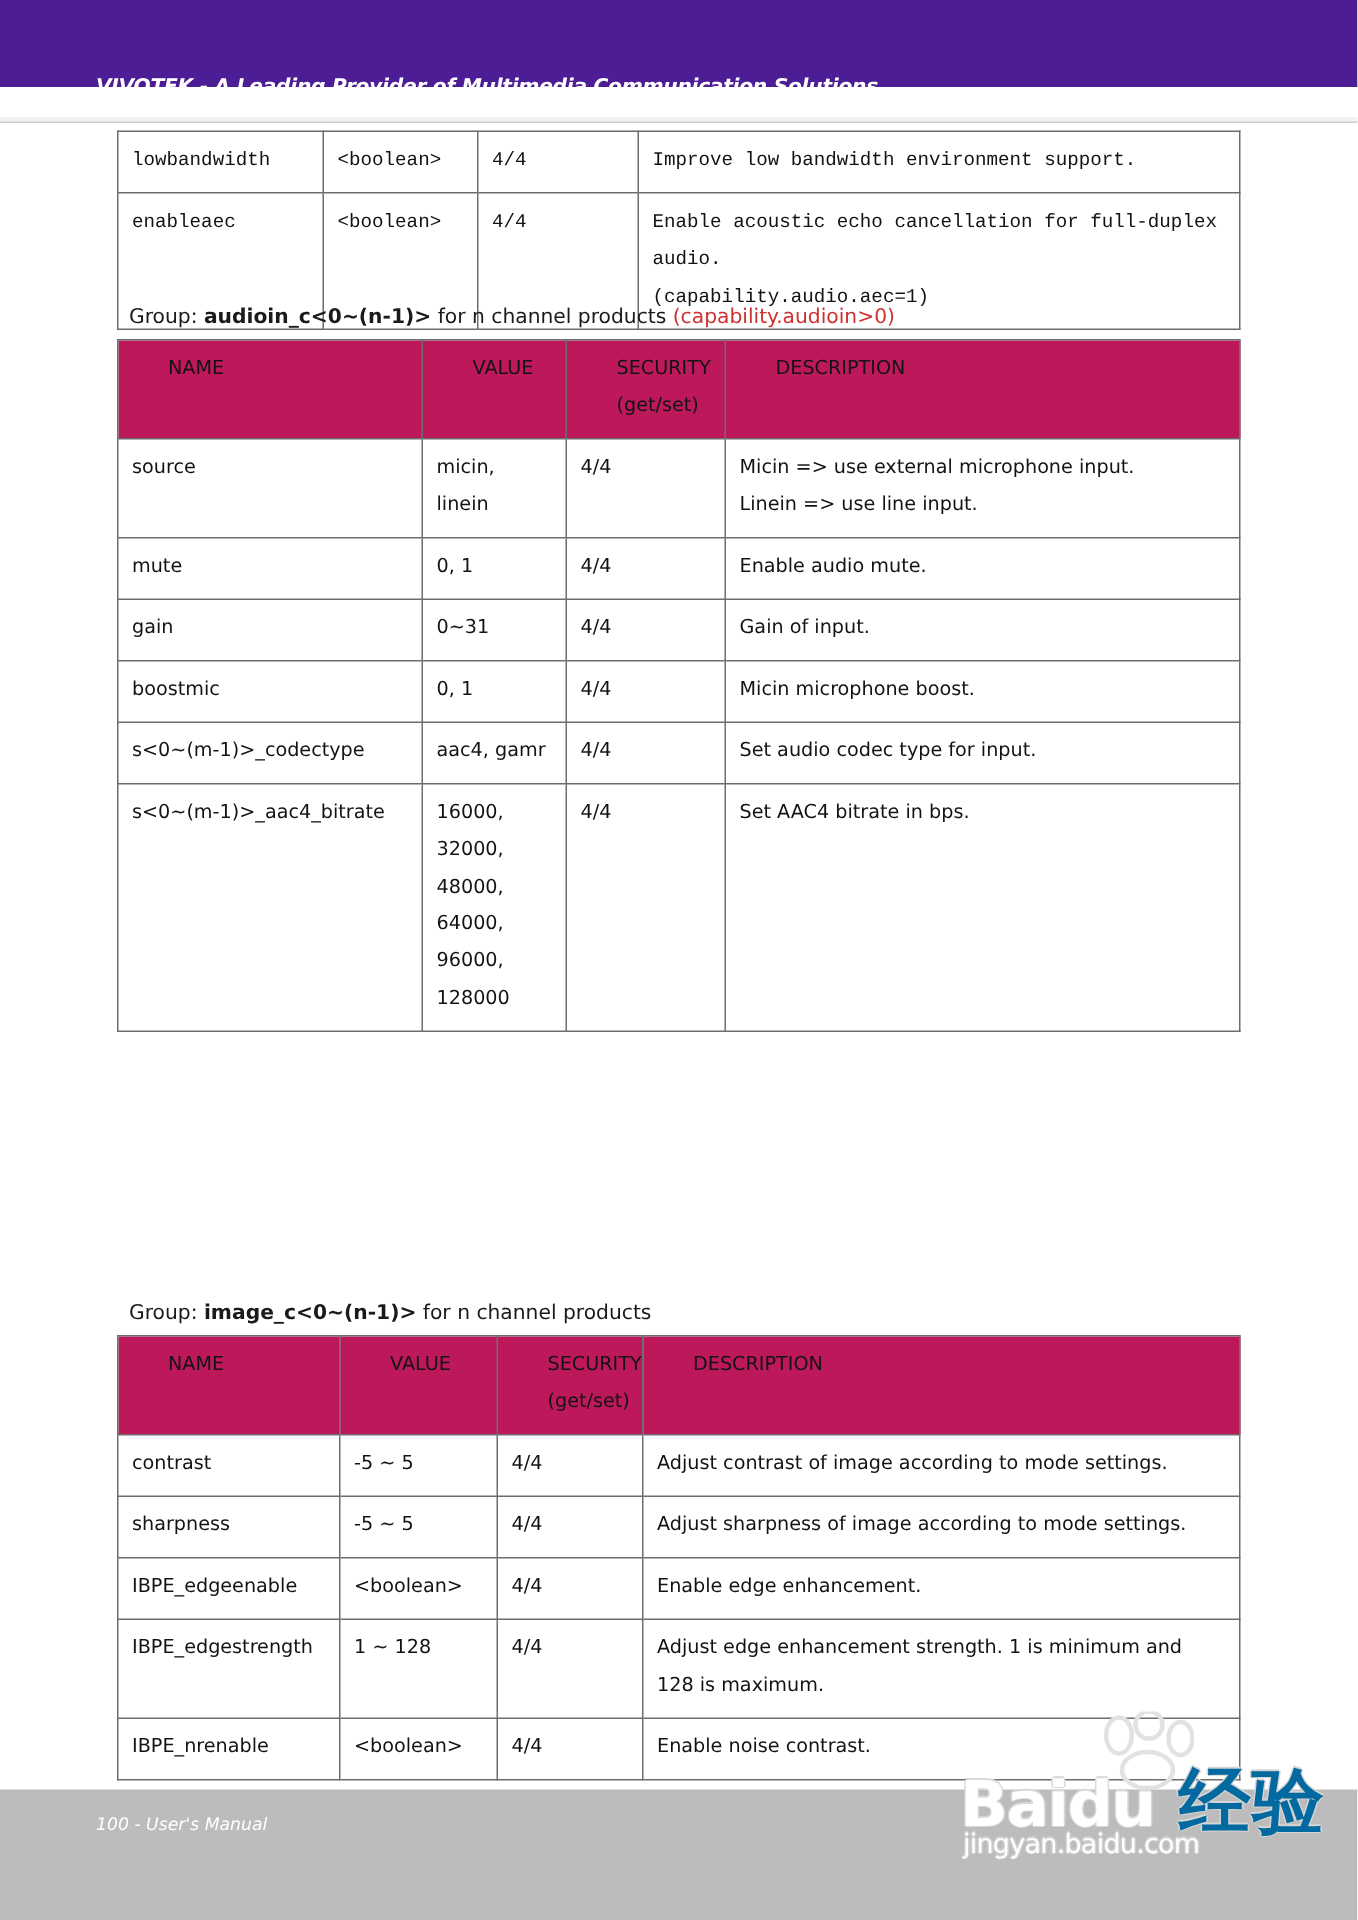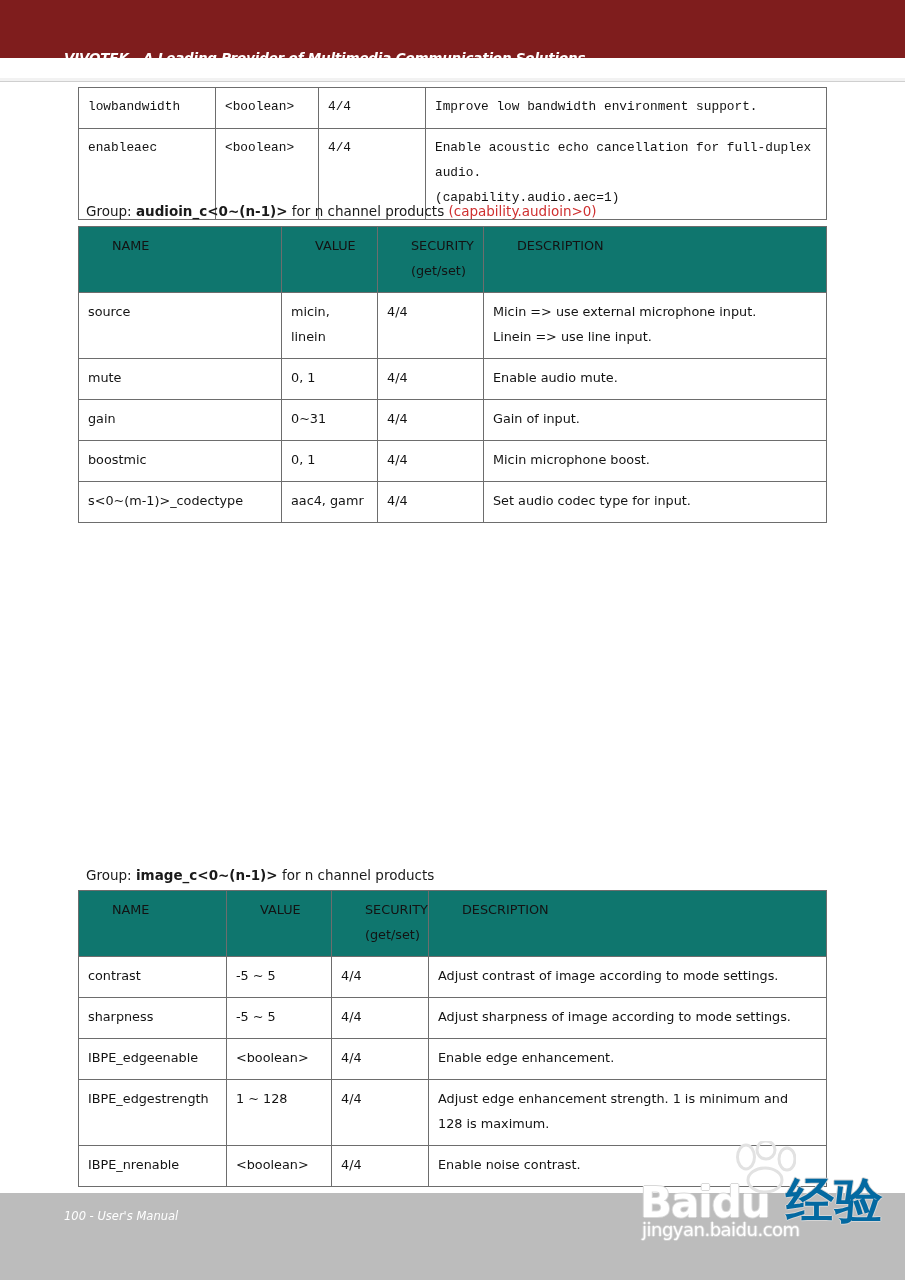--- a/index.html
+++ b/index.html
@@ -14,21 +14,21 @@
     font-family: "DejaVu Sans", "Liberation Sans", sans-serif;
     overflow: hidden;
   }
 
   
   .page-header-band {
     position: absolute;
     top: 0; left: 0;
     width: 905px;
     height: 58px;
-    background: #7f1d1d;
+    background: #4c1d95;
   }
   .page-header-title {
     position: absolute;
     left: 64px;
     top: 50px;
     font-size: 13.5px;
     font-style: italic;
     font-weight: bold;
     color: #ffffff;
     letter-spacing: -0.2px;
@@ -147,21 +147,21 @@
     border: 1px solid #6d6d6d;
     vertical-align: top;
     padding: 7px 9px 8px 9px;
     font-size: 12.8px;
     line-height: 1.95;
     color: #131313;
     text-align: left;
     font-weight: normal;
   }
   table.spec thead th {
-    background: #0f766e;
+    background: #be185d;
     font-size: 12.8px;
     padding-left: 33px;
   }
   table.spec td.val, table.spec td.sec {
     white-space: pre-line;
   }
 </style>
 </head>
 <body>
 
@@ -259,20 +259,31 @@
         <td class="val">0, 1</td>
         <td class="sec">4/4</td>
         <td class="desc">Micin microphone boost.</td>
       </tr>
       <tr>
         <td>s&lt;0~(m-1)&gt;_codectype</td>
         <td class="val">aac4, gamr</td>
         <td class="sec">4/4</td>
         <td class="desc">Set audio codec type for input.</td>
       </tr>
+      <tr>
+        <td>s&lt;0~(m-1)&gt;_aac4_bitrate</td>
+        <td class="val" style="white-space: pre-line;">16000,
+32000,
+48000,
+64000,
+96000,
+128000</td>
+        <td class="sec">4/4</td>
+        <td class="desc">Set AAC4 bitrate in bps.</td>
+      </tr>
     </tbody>
   </table>
 
   <div class="group-heading" style="top:867px;">
     <span>Group: </span><b>image_c&lt;0~(n-1)&gt;</b><span> for n channel products</span>
   </div>
 
   <table class="spec" style="left:78px; top:890px; width:748px;">
     <colgroup>
       <col style="width:148px">

